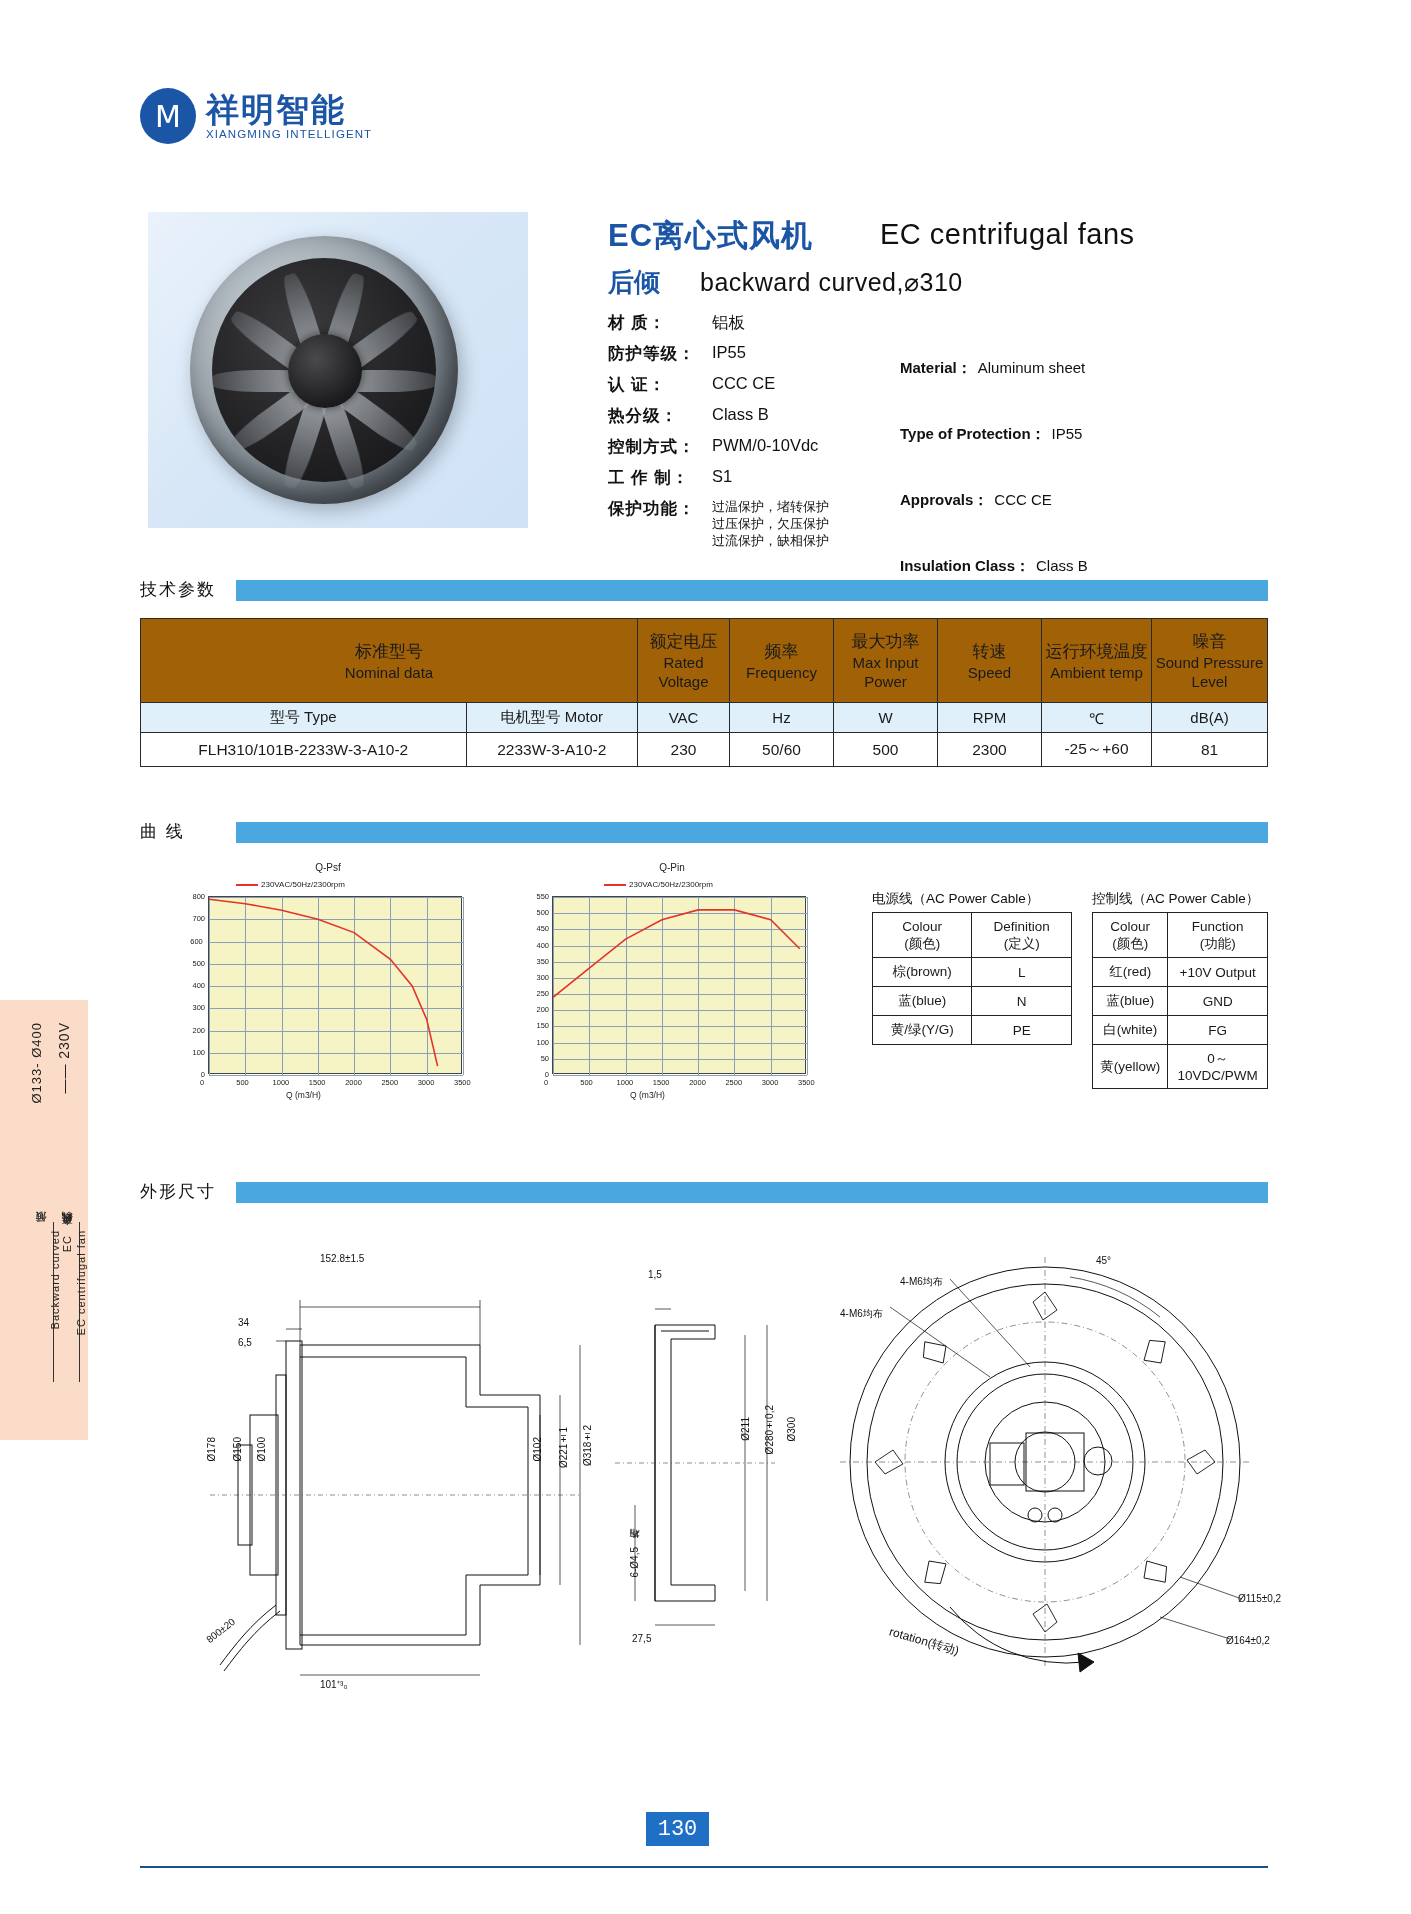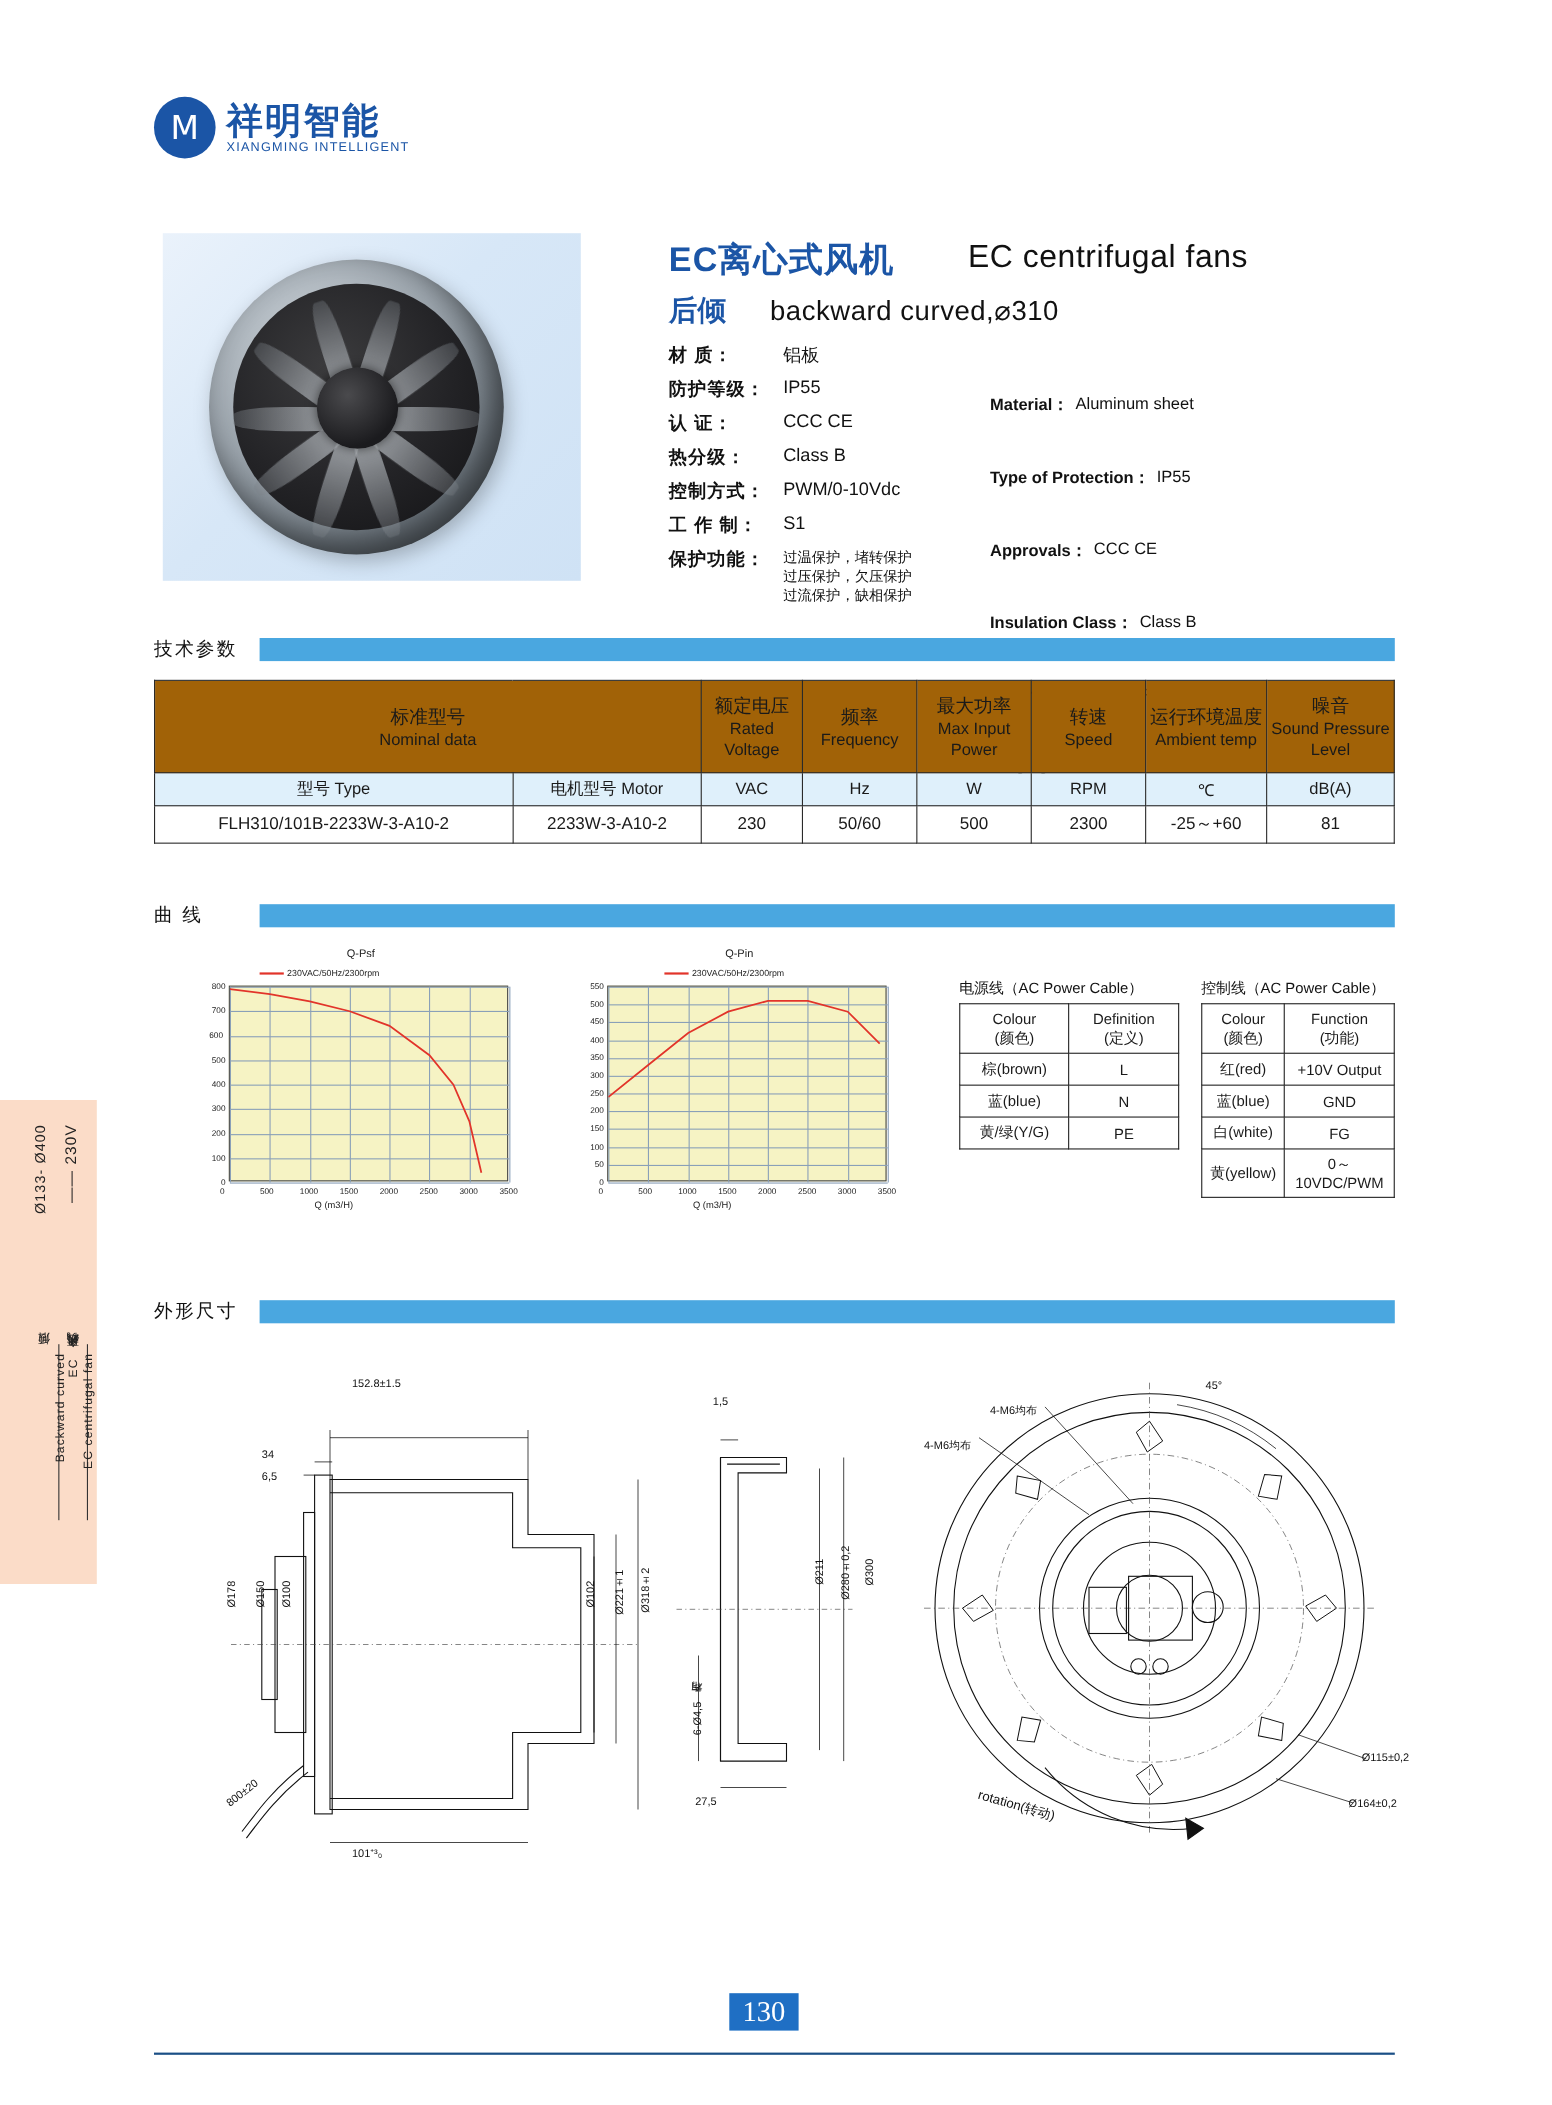--- a/index.html
+++ b/index.html
@@ -129,23 +129,23 @@
   table.cable td { border:1px solid #222; text-align:center; font-size:13.5px; padding:5px 4px; }
   table.cable td.hd { font-size:13.5px; line-height:17px; }
 
   
   .draw { position:absolute; left:140px; top:1225px; width:1128px; height:565px; }
   .dim { position:absolute; font-size:10px; color:#111; }
   .dimv { position:absolute; font-size:10px; color:#111; writing-mode:vertical-rl; transform:rotate(180deg);}
 
   
   .pageno {
-    position:absolute; left:663px; top:1812px; width:63px; height:34px;
-    background:#1f6fc4; color:#fff; font-size:26px; display:flex;
-    align-items:center; justify-content:center; font-family:Liberation Serif, serif;
+    position:absolute; left:646px; top:1812px; width:63px; height:34px;
+    background:#1f6fc4; color:#fff; font-size:22px; display:flex;
+    align-items:center; justify-content:center; font-family:Liberation Mono, monospace;
   }
   .footline { position:absolute; left:140px; top:1866px; width:1128px; height:2px; background:#1b4f86;}
 </style>
 </head>
 <body>
 
 <div class="page">
 
   <div class="side-tab">
     <div class="v-text t1">—— 230V</div>

